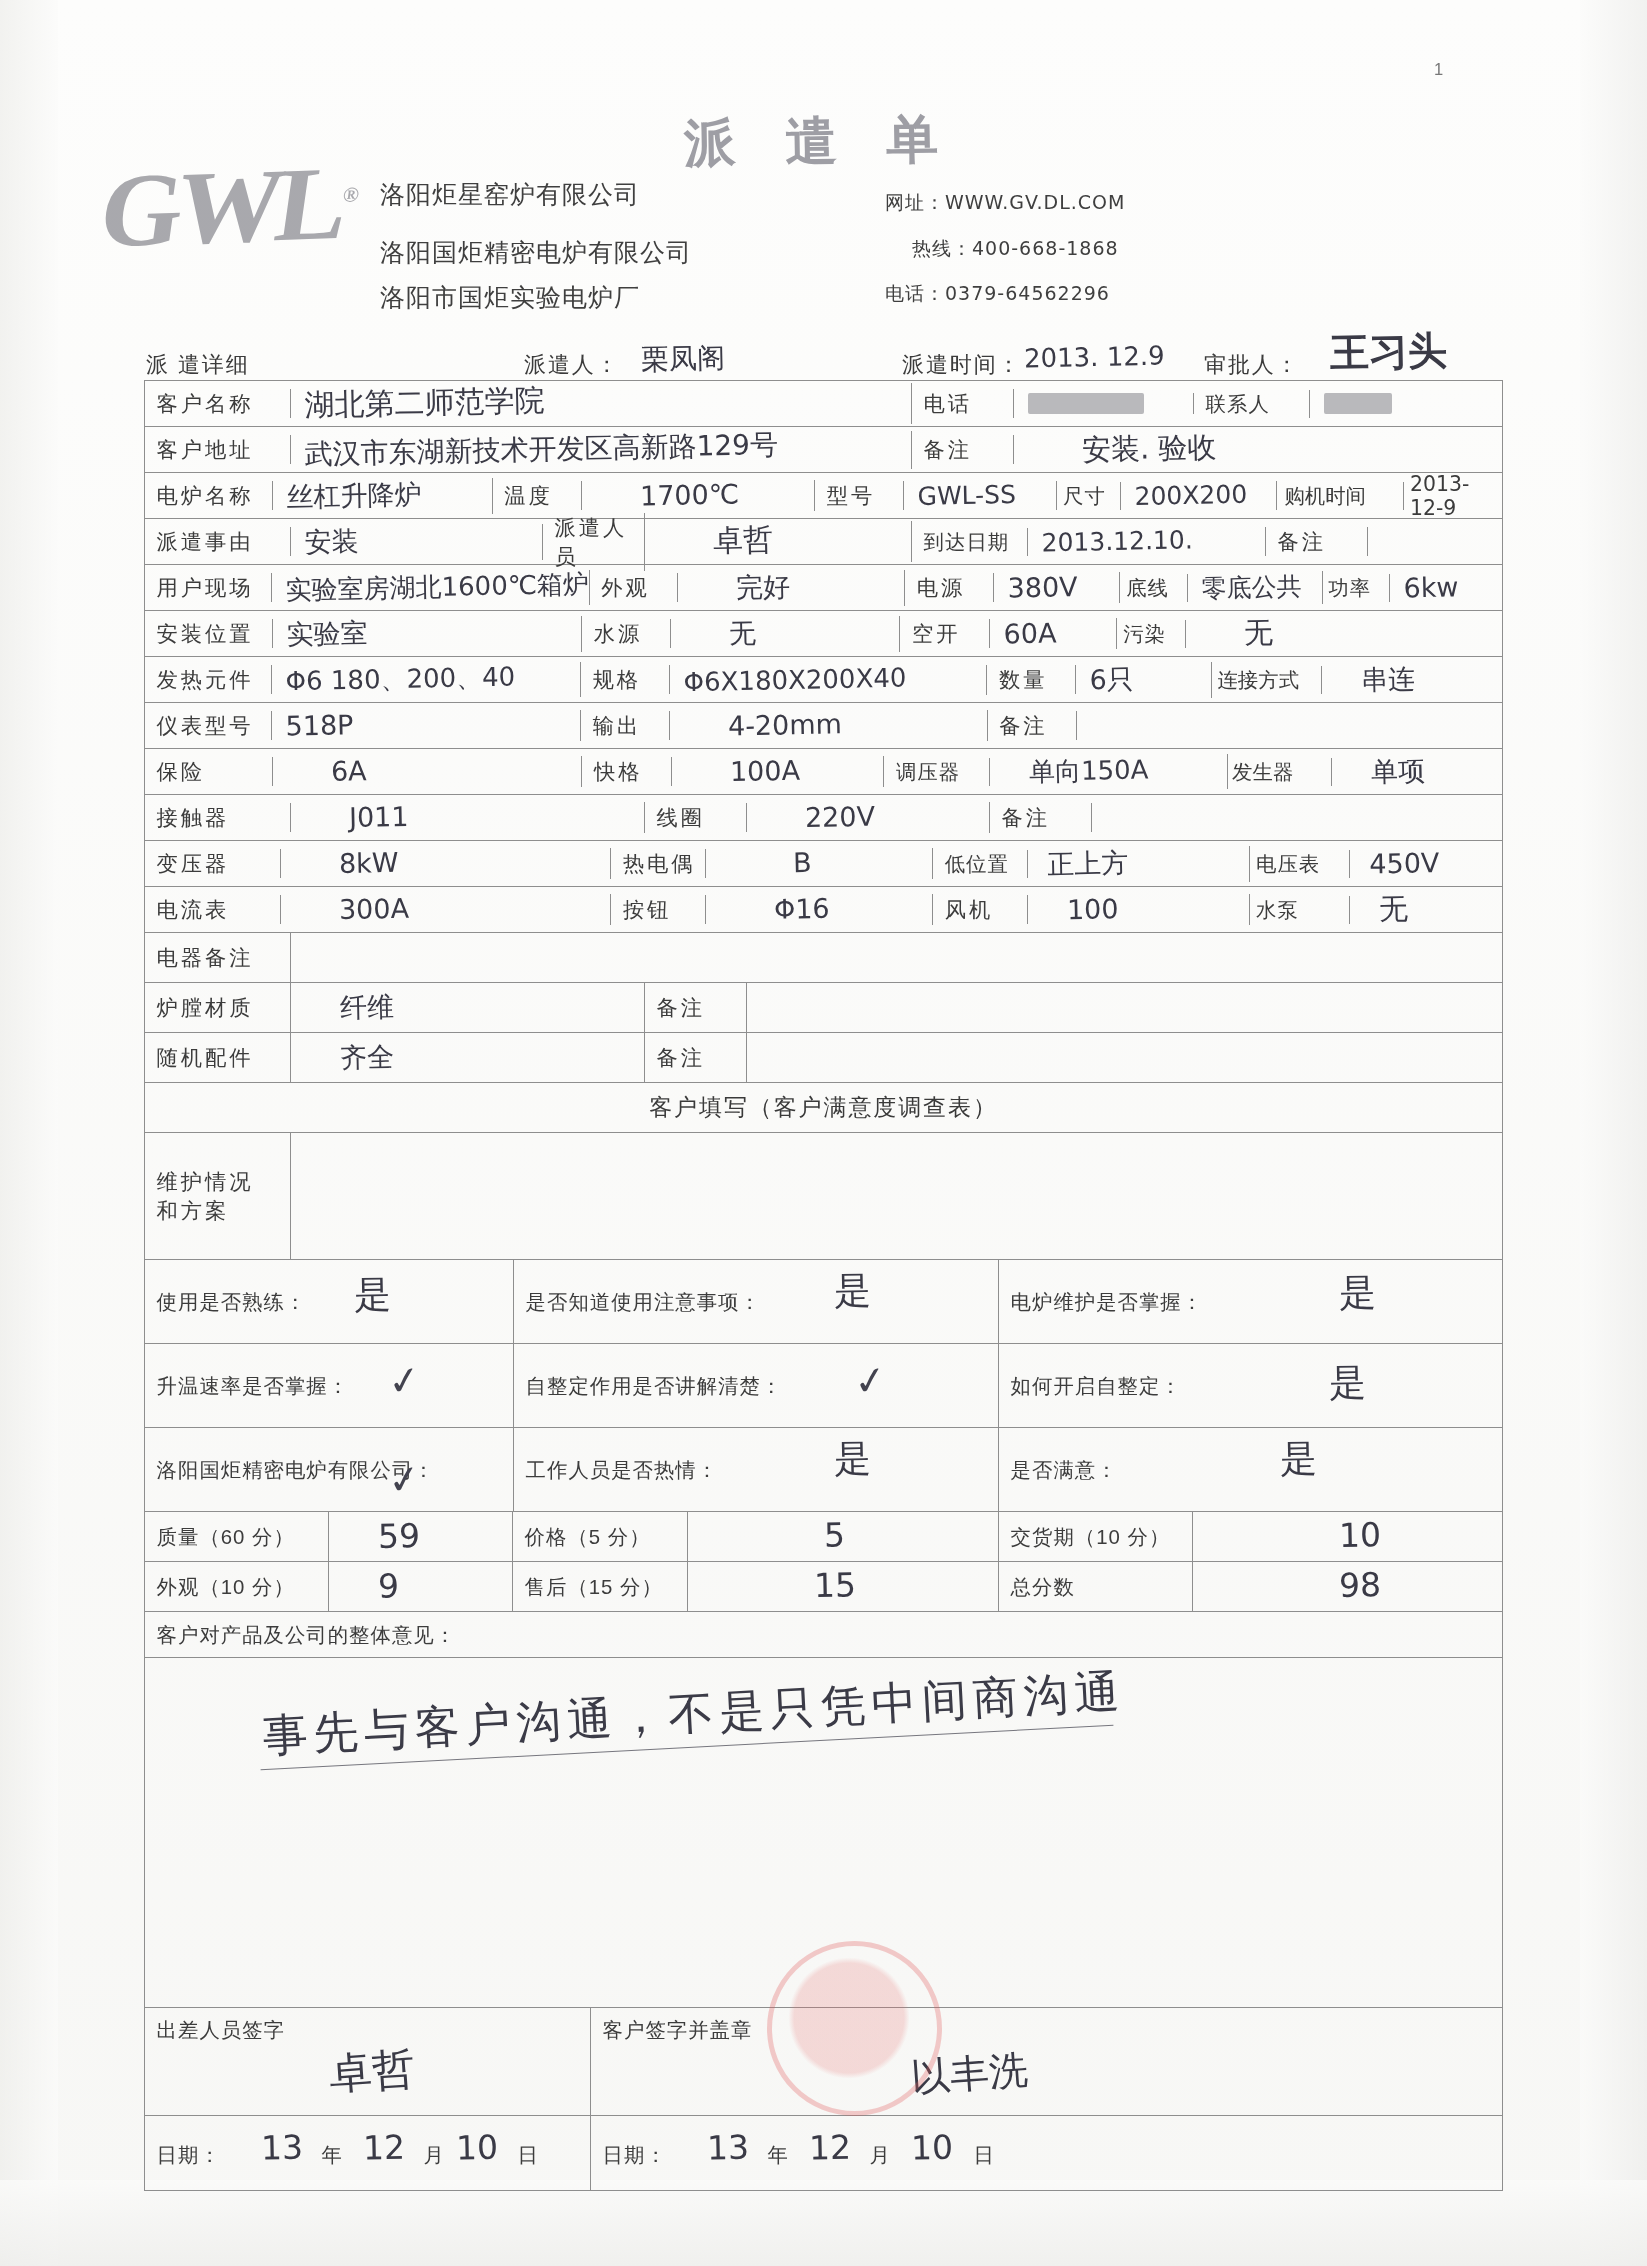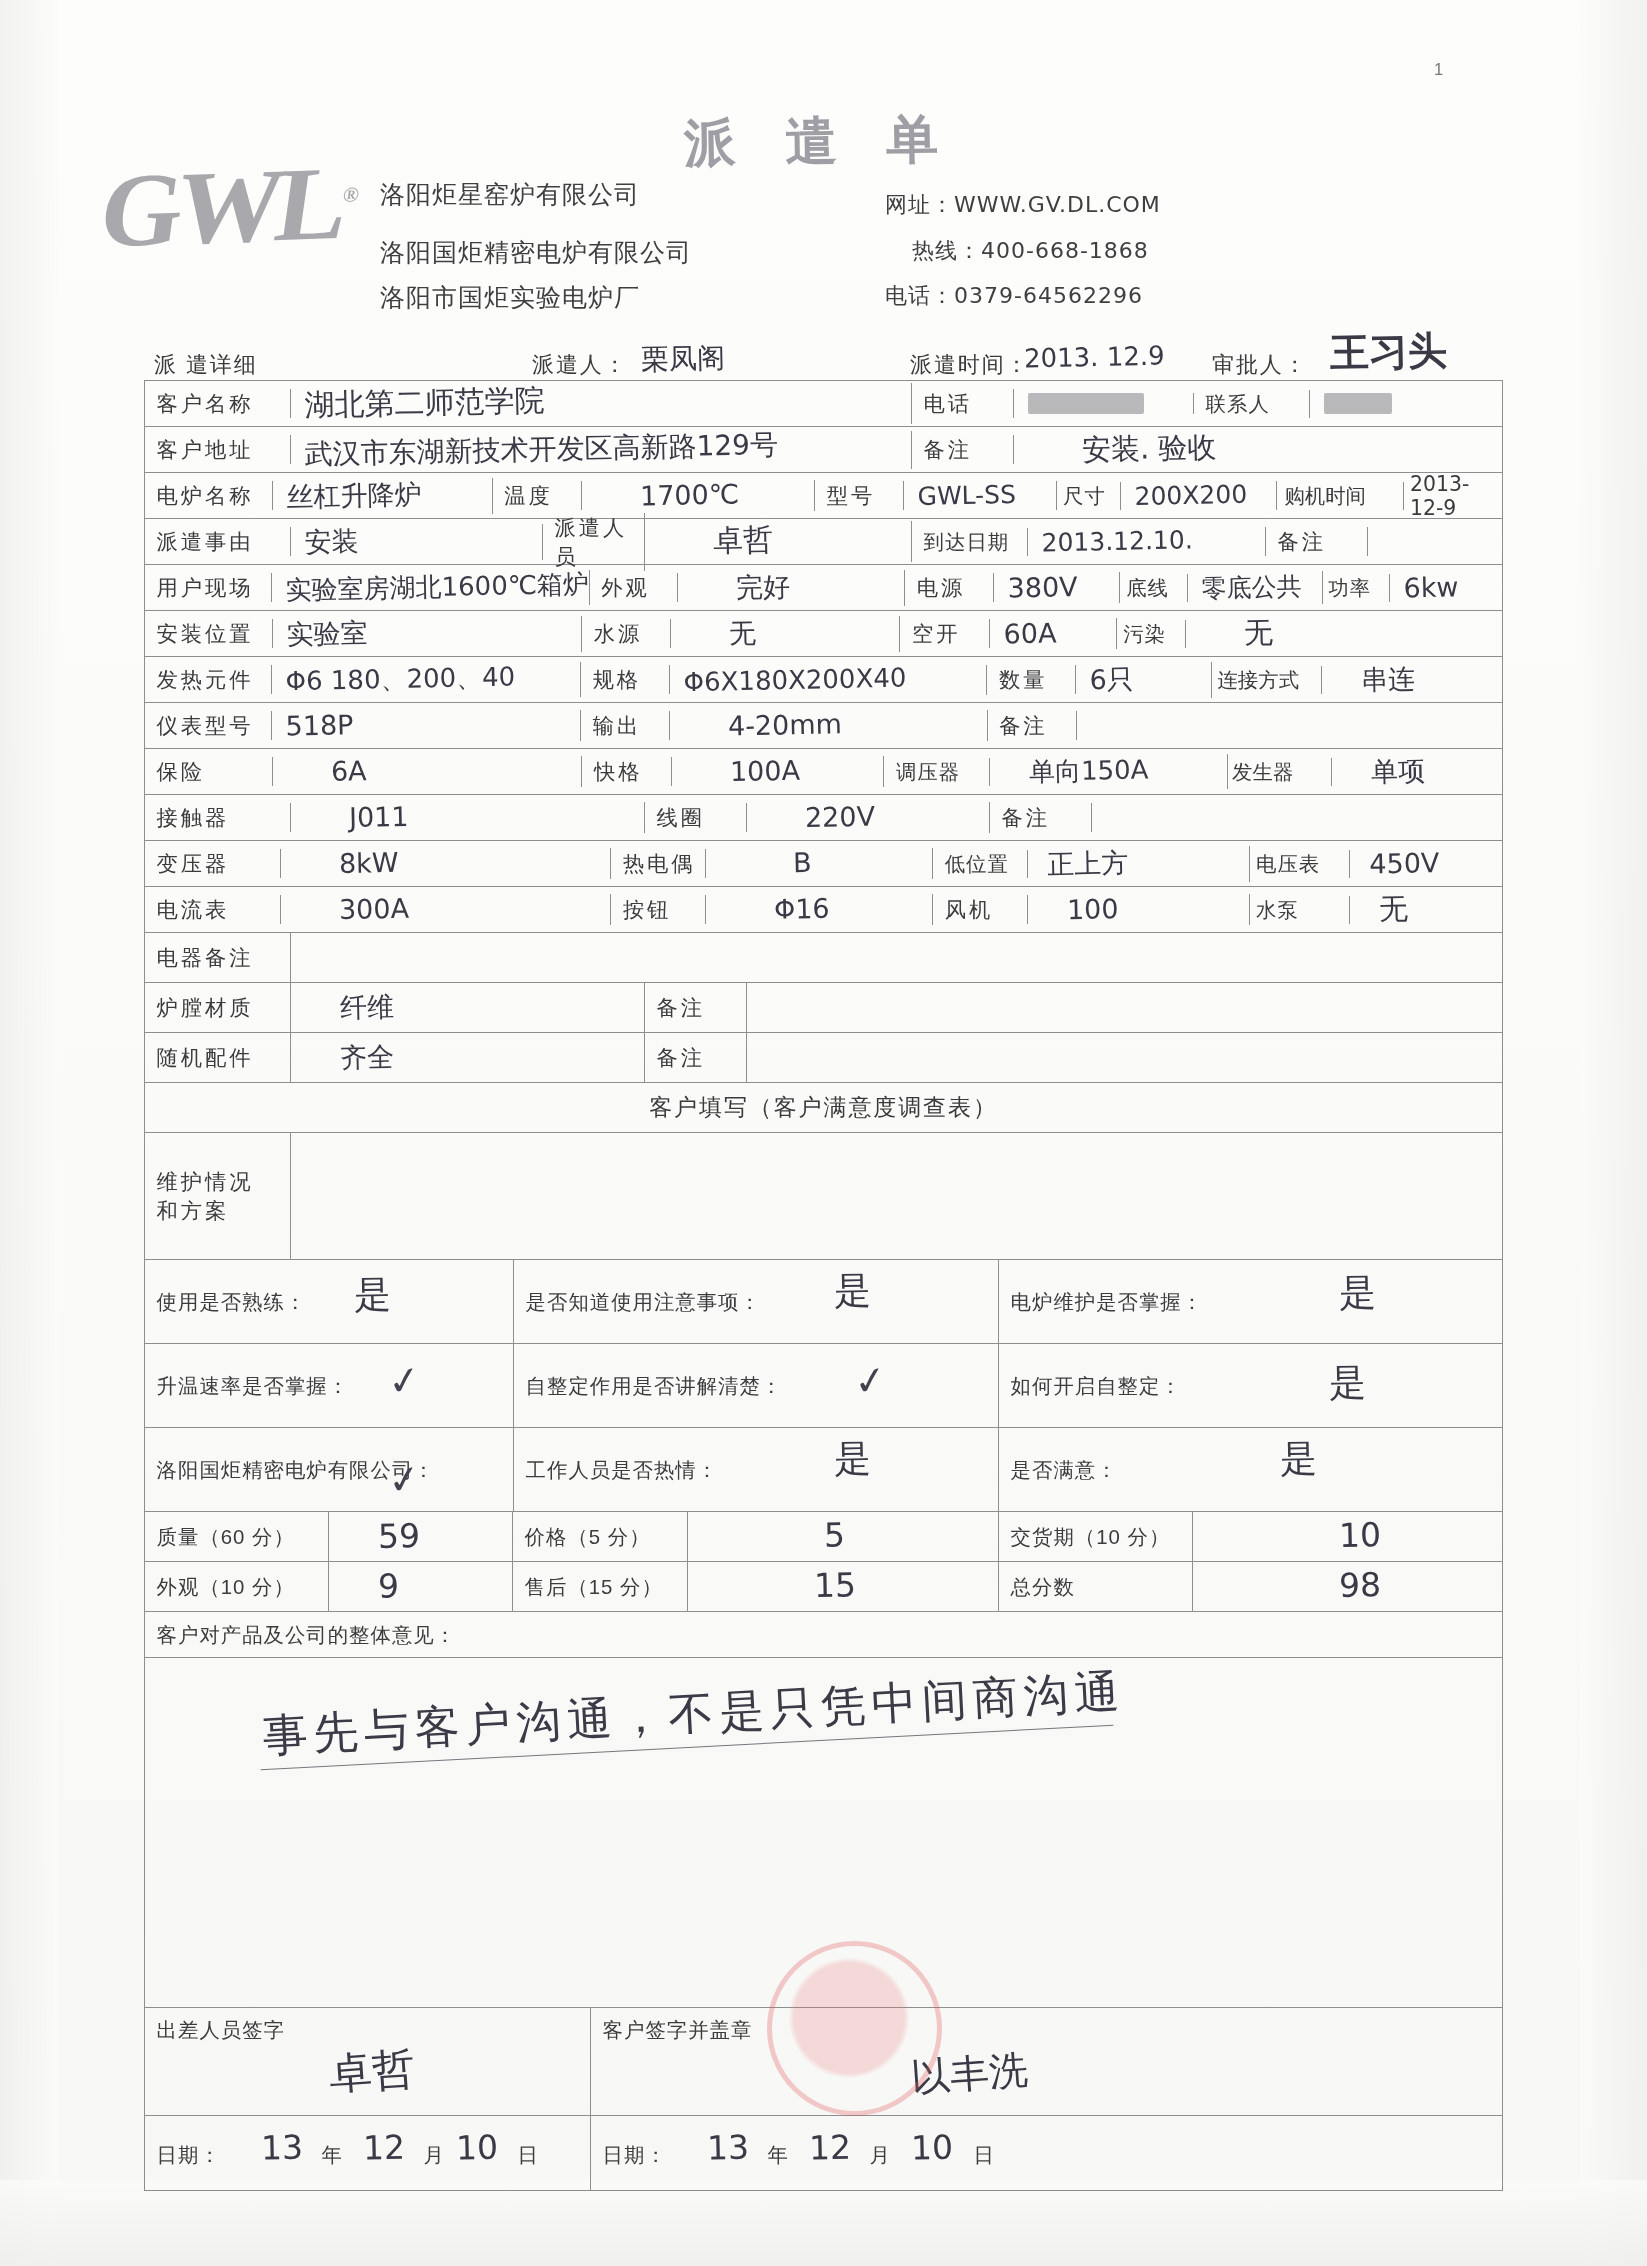--- a/index.html
+++ b/index.html
@@ -47,28 +47,28 @@
     color:#8d8d93;opacity:.75;
     font-family:"Liberation Serif", serif;
     transform:skewX(-10deg) rotate(-2deg);
   }
   .logo .reg{font-size:21.3px;vertical-align:super;letter-spacing:0;}
 
   .co{position:absolute;font-size:25px;color:#3f3f3f;letter-spacing:1px;}
   .co1{left:380px;top:178px;}
   .co2{left:380px;top:236px;}
   .co3{left:380px;top:281px;}
-  .web{position:absolute;font-size:22px;color:#3f3f3f;letter-spacing:1px;}
+  .web{position:absolute;font-size:19px;color:#3f3f3f;letter-spacing:1px;}
   .web1{left:885px;top:190px;}
   .web2{left:912px;top:236px;}
   .web3{left:885px;top:281px;}
 
   
   .ddrow{position:absolute;left:146px;top:342px;width:1349px;height:39px;}
-  .ddrow .lbl{position:absolute;font-size:22px;color:#3b3b3b;letter-spacing:1.9px;margin-left:8px;}
+  .ddrow .lbl{position:absolute;font-size:22px;color:#3b3b3b;letter-spacing:1.9px;}
   .ddrow .hand{position:absolute;font-size:28px;}
 
   
   .tbl{position:absolute;left:144px;top:380px;width:1357px;border:1.6px solid #8e8e8e;border-bottom:none;}
   .r{display:flex;border-bottom:1.4px solid #8e8e8e;position:relative;}
   .c{border-right:1.4px solid #8e8e8e;box-sizing:border-box;position:relative;display:flex;align-items:center;}
   .c:last-child{border-right:none;}
   .lab{font-size:21.3px;color:#3c3c3c;letter-spacing:2.9px;padding-left:11.6px;}
   .lab.sm{font-size:20.4px;letter-spacing:1px;}
   .val{font-size:27px;padding-left:13.6px;}

